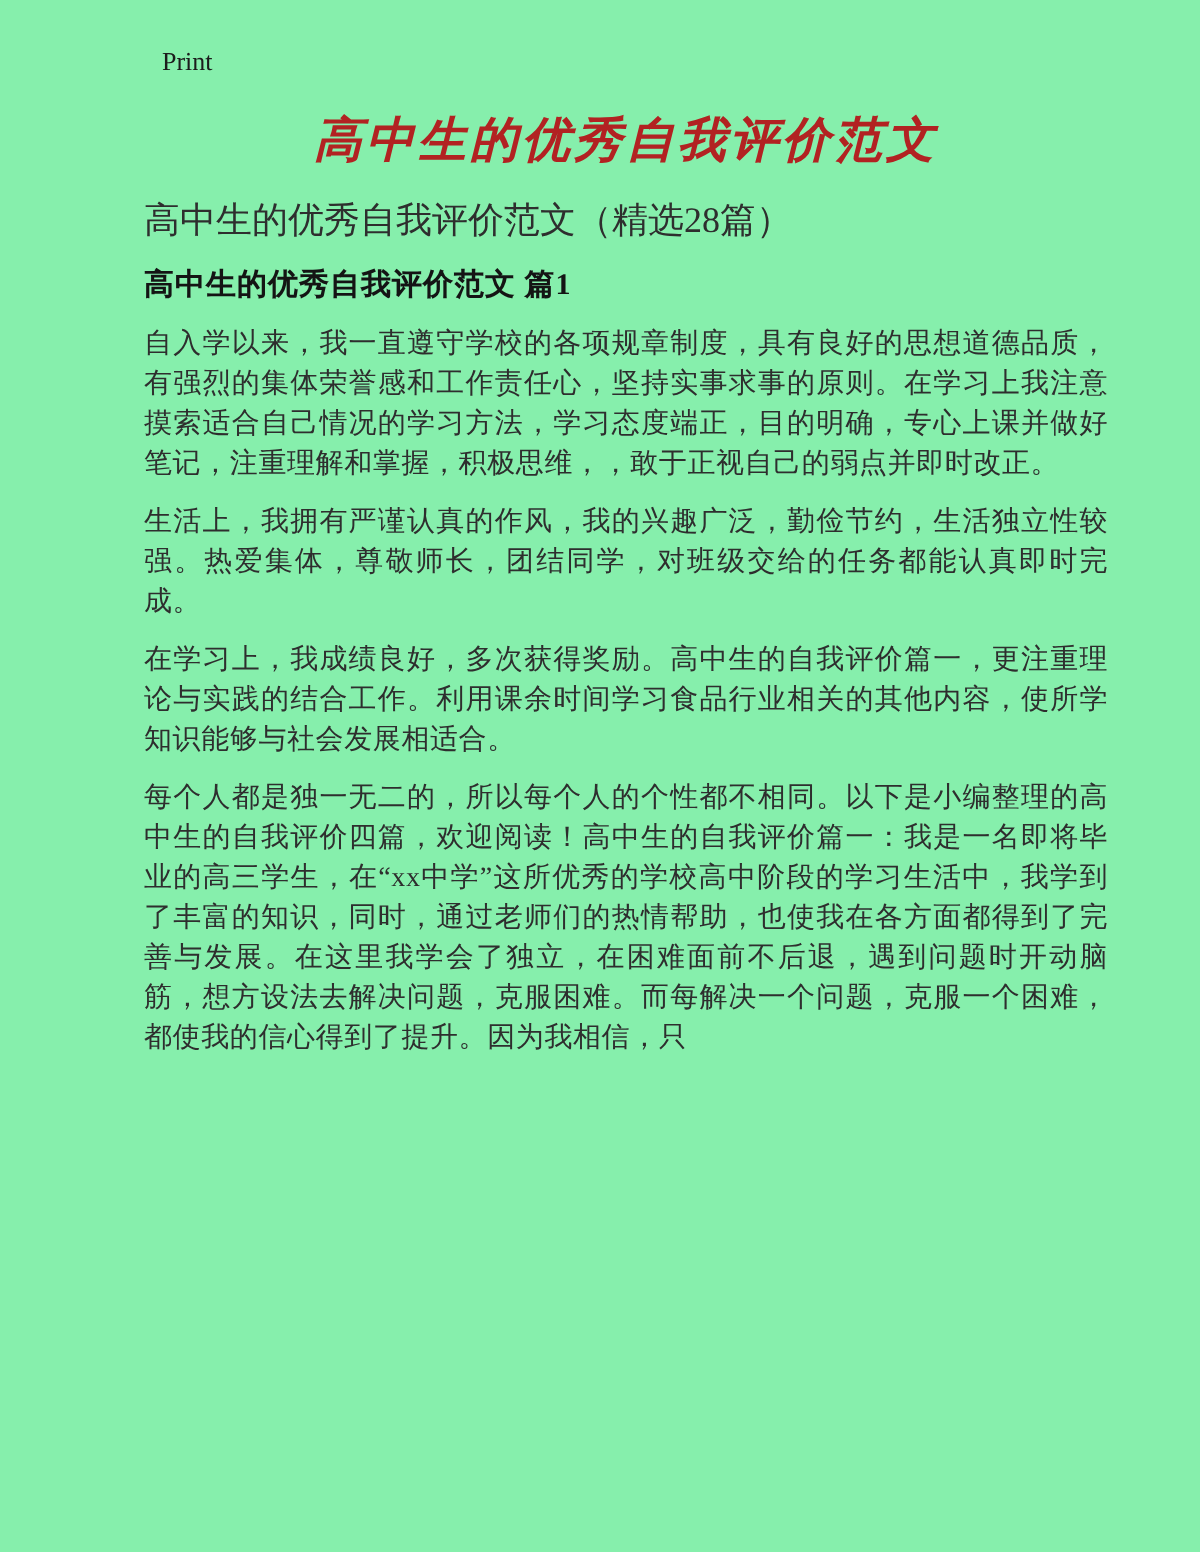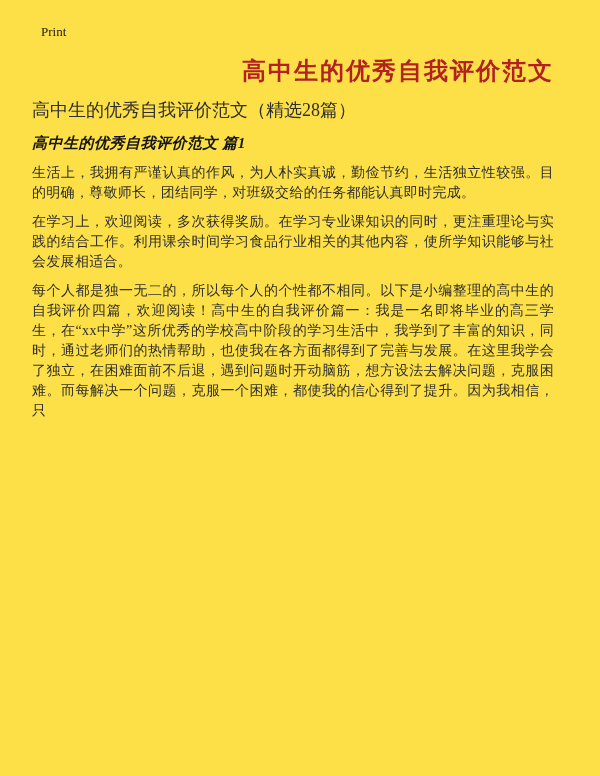--- a/index.html
+++ b/index.html
@@ -11,54 +11,54 @@
     width: 600px;
     height: 776px;
     overflow: hidden;
     font-family: "Liberation Serif", "DejaVu Serif", serif;
     color: #2e2e2e;
   }
   .page {
     box-sizing: border-box;
     width: 600px;
     height: 776px;
-    padding: 22px 46px 0 32px;
-    background: #fde047;
+    padding: 22px 46px 0 72px;
+    background: #86efac;
   }
   .print-link {
     display: inline-block;
     margin-left: 9px;
     font-size: 13px;
     color: #1c1c1c;
     text-decoration: none;
     cursor: pointer;
   }
   h1.page-title {
     margin: 16px 0 0 0;
-    text-align: right;
+    text-align: center;
     font-size: 24px;
     font-weight: bold;
     letter-spacing: 2px;
     line-height: 30px;
     color: #b22222;
+    font-style: italic;
   }
   p.subtitle {
     margin: 14px 0 0 0;
     font-size: 18px;
     line-height: 20px;
     color: #2e2e2e;
   }
   .article-body h3.section-heading {
     margin: 13px 0 0 0;
     font-size: 15px;
     font-weight: bold;
     line-height: 21px;
     color: #141414;
     letter-spacing: 0.5px;
-    font-style: italic;
   }
   .article-body p.paragraph {
     margin: 9px 0 0 0;
     font-size: 14px;
     line-height: 20px;
     text-align: justify;
     text-justify: inter-ideograph;
     color: #2e2e2e;
     letter-spacing: 0.3px;
   }
@@ -69,18 +69,19 @@
 <div class="page">
 
   <a class="print-link">Print</a>
 
   <h1 class="page-title" style="color: rgb(178, 34, 34);">高中生的优秀自我评价范文</h1>
 
   <p class="subtitle">高中生的优秀自我评价范文（精选28篇）</p>
 
   <div class="article-body">
       <h3 class="section-heading">高中生的优秀自我评价范文 篇1</h3>
-      <p class="paragraph">生活上，我拥有严谨认真的作风，为人朴实真诚，勤俭节约，生活独立性较强。目的明确，尊敬师长，团结同学，对班级交给的任务都能认真即时完成。</p>
-      <p class="paragraph">在学习上，欢迎阅读，多次获得奖励。在学习专业课知识的同时，更注重理论与实践的结合工作。利用课余时间学习食品行业相关的其他内容，使所学知识能够与社会发展相适合。</p>
+      <p class="paragraph">自入学以来，我一直遵守学校的各项规章制度，具有良好的思想道德品质，有强烈的集体荣誉感和工作责任心，坚持实事求事的原则。在学习上我注意摸索适合自己情况的学习方法，学习态度端正，目的明确，专心上课并做好笔记，注重理解和掌握，积极思维，，敢于正视自己的弱点并即时改正。</p>
+      <p class="paragraph">生活上，我拥有严谨认真的作风，我的兴趣广泛，勤俭节约，生活独立性较强。热爱集体，尊敬师长，团结同学，对班级交给的任务都能认真即时完成。</p>
+      <p class="paragraph">在学习上，我成绩良好，多次获得奖励。高中生的自我评价篇一，更注重理论与实践的结合工作。利用课余时间学习食品行业相关的其他内容，使所学知识能够与社会发展相适合。</p>
       <p class="paragraph">每个人都是独一无二的，所以每个人的个性都不相同。以下是小编整理的高中生的自我评价四篇，欢迎阅读！高中生的自我评价篇一：我是一名即将毕业的高三学生，在“xx中学”这所优秀的学校高中阶段的学习生活中，我学到了丰富的知识，同时，通过老师们的热情帮助，也使我在各方面都得到了完善与发展。在这里我学会了独立，在困难面前不后退，遇到问题时开动脑筋，想方设法去解决问题，克服困难。而每解决一个问题，克服一个困难，都使我的信心得到了提升。因为我相信，只</p>
     </div>
 
 </div>
 
 </body></html>

